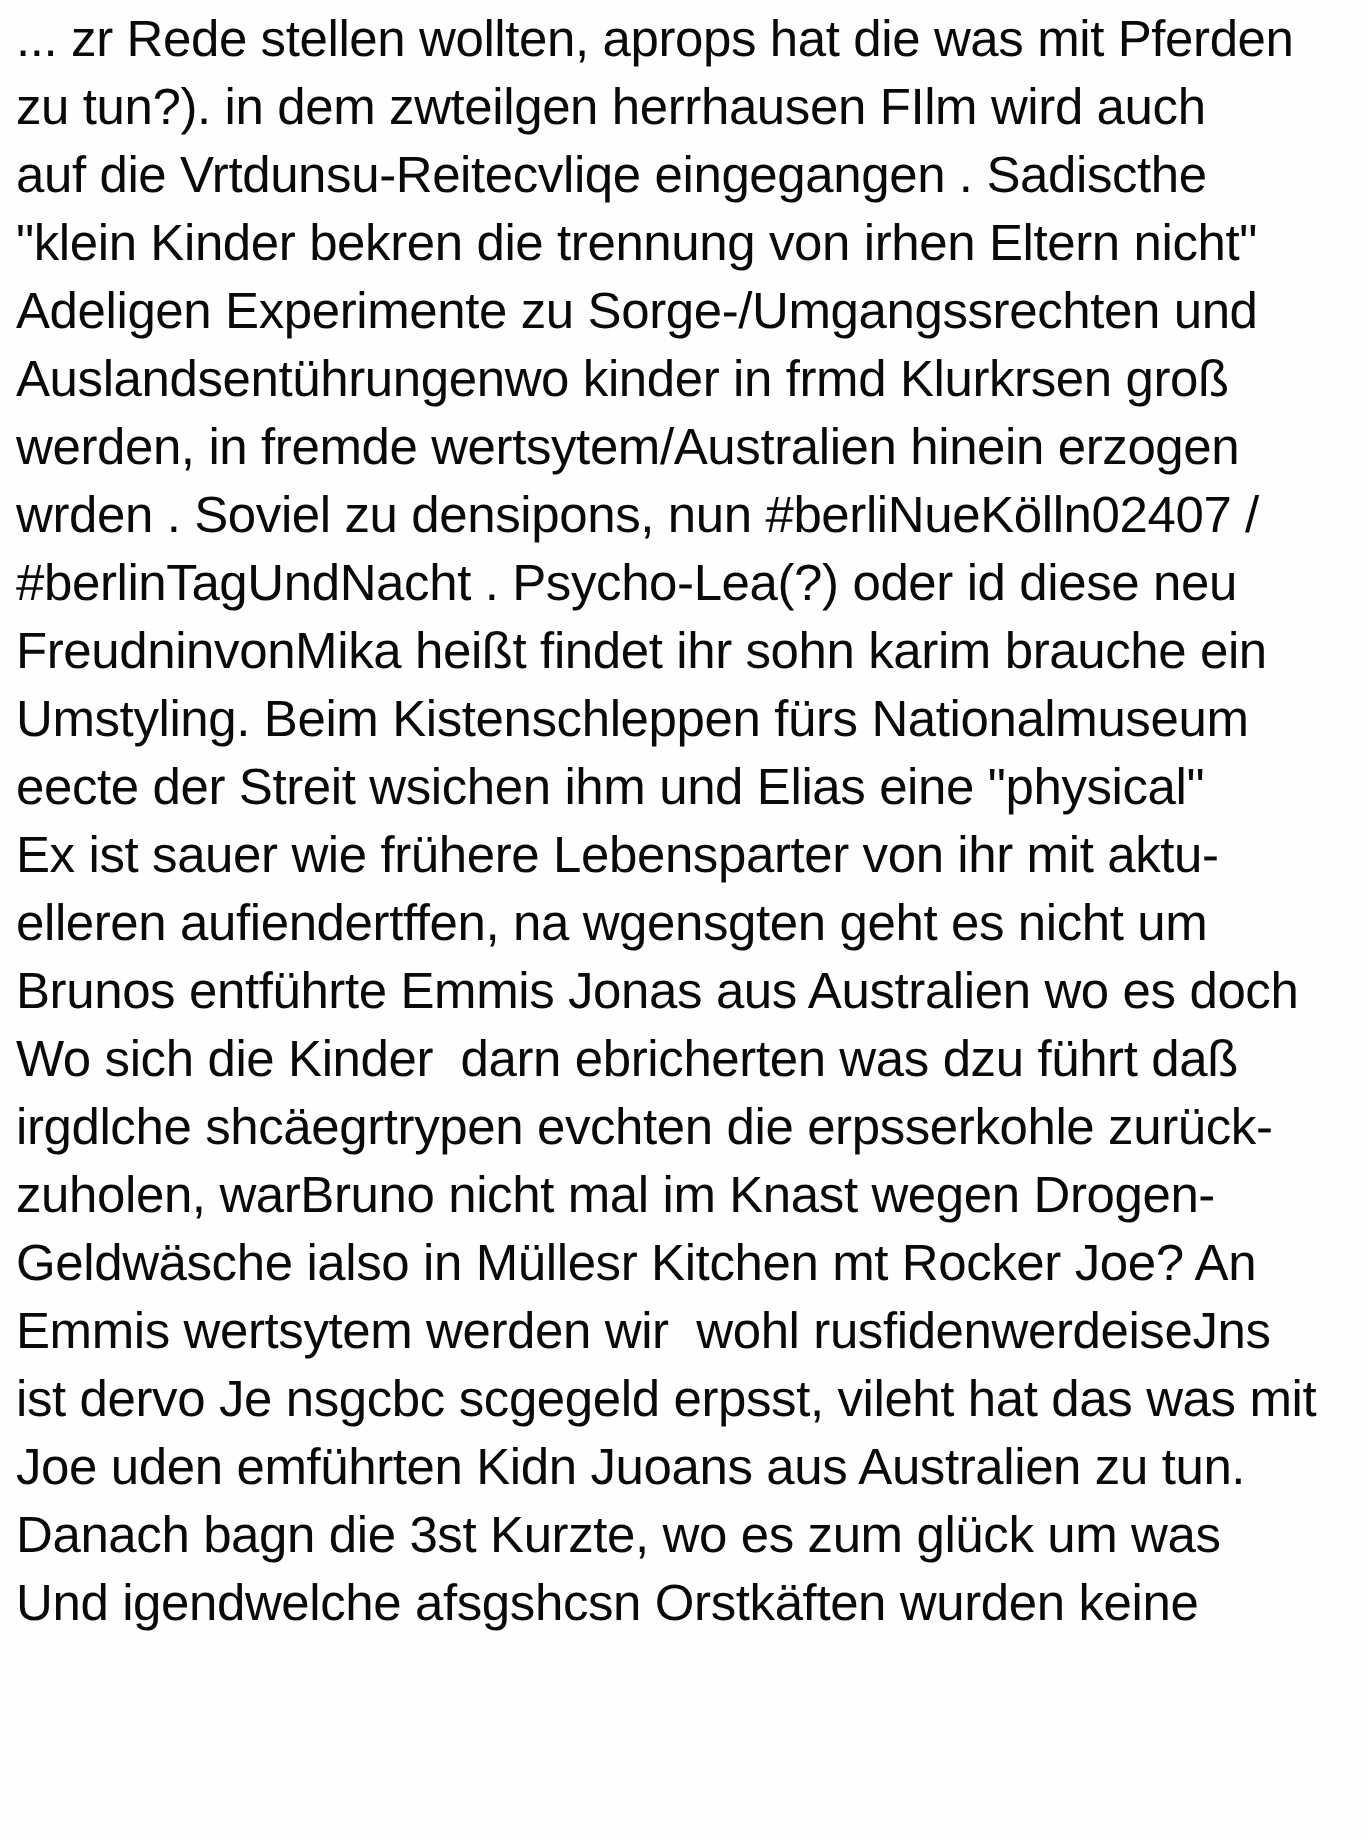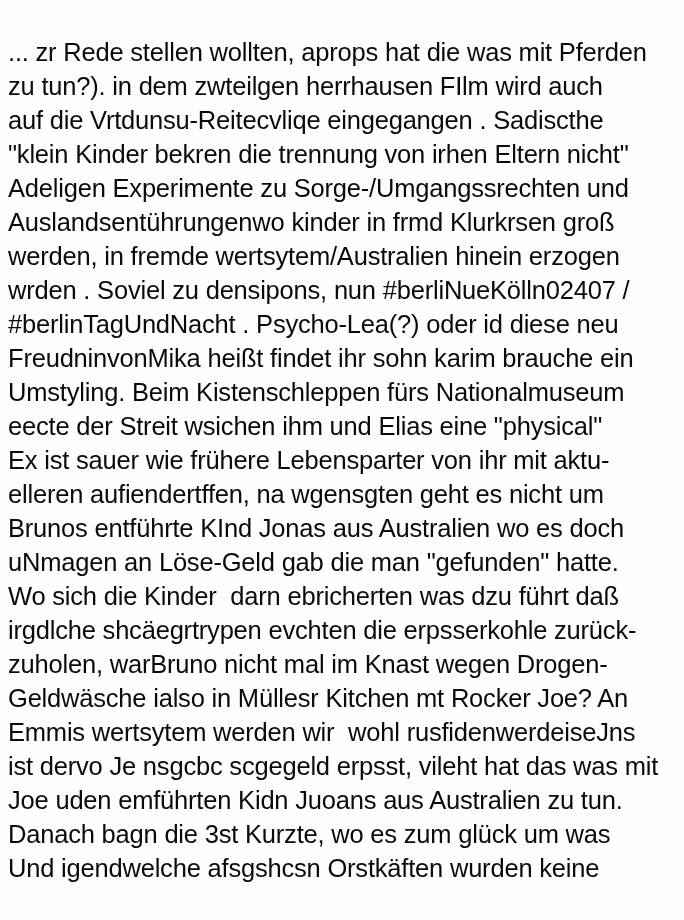--- a/index.html
+++ b/index.html
@@ -11,21 +11,20 @@
     height: 920px;
     background: #fefefe;
     overflow: hidden;
   }
   .page {
     box-sizing: border-box;
     width: 684px;
     height: 764px;
     padding: 3px 4px 0 8px;
     background: #fefefe;
-    margin-top: 32px;
   }
   .text-line {
     font-family: "Liberation Sans", "DejaVu Sans", sans-serif;
     font-size: 25.5px;
     line-height: 34px;
     color: #0a0a0a;
     white-space: pre;
     letter-spacing: -0.2px;
   }
 </style>
@@ -40,22 +39,21 @@
   <div class="text-line">Adeligen Experimente zu Sorge-/Umgangssrechten und</div>
   <div class="text-line">Auslandsentührungenwo kinder in frmd Klurkrsen groß</div>
   <div class="text-line">werden, in fremde wertsytem/Australien hinein erzogen</div>
   <div class="text-line">wrden . Soviel zu densipons, nun #berliNueKölln02407 /</div>
   <div class="text-line">#berlinTagUndNacht . Psycho-Lea(?) oder id diese neu</div>
   <div class="text-line">FreudninvonMika heißt findet ihr sohn karim brauche ein</div>
   <div class="text-line">Umstyling. Beim Kistenschleppen fürs Nationalmuseum</div>
   <div class="text-line">eecte der Streit wsichen ihm und Elias eine "physical"</div>
   <div class="text-line">Ex ist sauer wie frühere Lebensparter von ihr mit aktu-</div>
   <div class="text-line">elleren aufiendertffen, na wgensgten geht es nicht um</div>
-  <div class="text-line">Brunos entführte KInd Jonas aus Australien wo es doch</div>
-  <div class="text-line">uNmagen an Löse-Geld gab die man "gefunden" hatte.</div>
+  <div class="text-line">Brunos entführte Emmis Jonas aus Australien wo es doch</div>
   <div class="text-line">Wo sich die Kinder  darn ebricherten was dzu führt daß</div>
   <div class="text-line">irgdlche shcäegrtrypen evchten die erpsserkohle zurück-</div>
   <div class="text-line">zuholen, warBruno nicht mal im Knast wegen Drogen-</div>
   <div class="text-line">Geldwäsche ialso in Müllesr Kitchen mt Rocker Joe? An</div>
   <div class="text-line">Emmis wertsytem werden wir  wohl rusfidenwerdeiseJns</div>
   <div class="text-line">ist dervo Je nsgcbc scgegeld erpsst, vileht hat das was mit</div>
   <div class="text-line">Joe uden emführten Kidn Juoans aus Australien zu tun.</div>
   <div class="text-line">Danach bagn die 3st Kurzte, wo es zum glück um was</div>
   <div class="text-line">Und igendwelche afsgshcsn Orstkäften wurden keine</div>
 </div>

